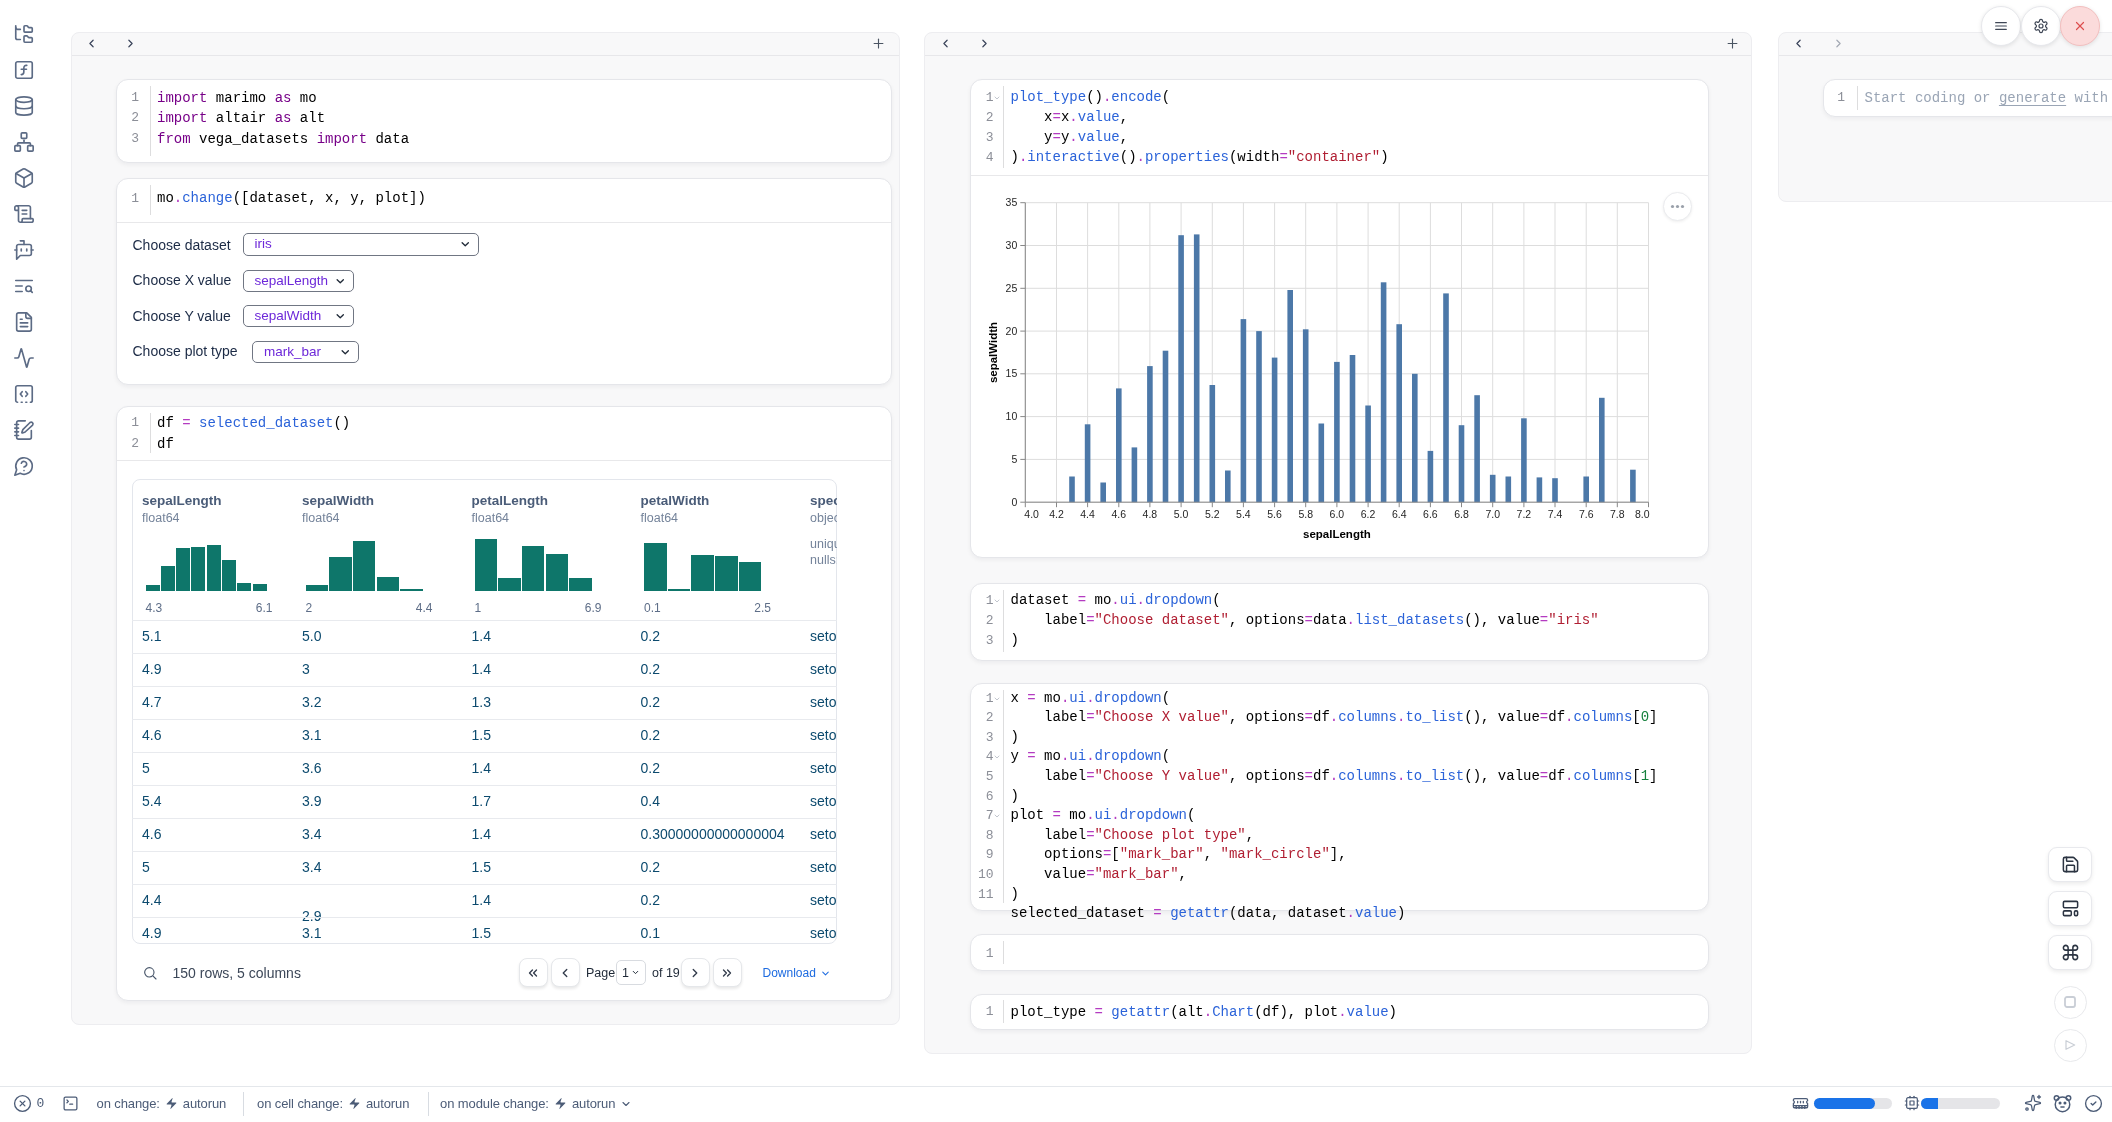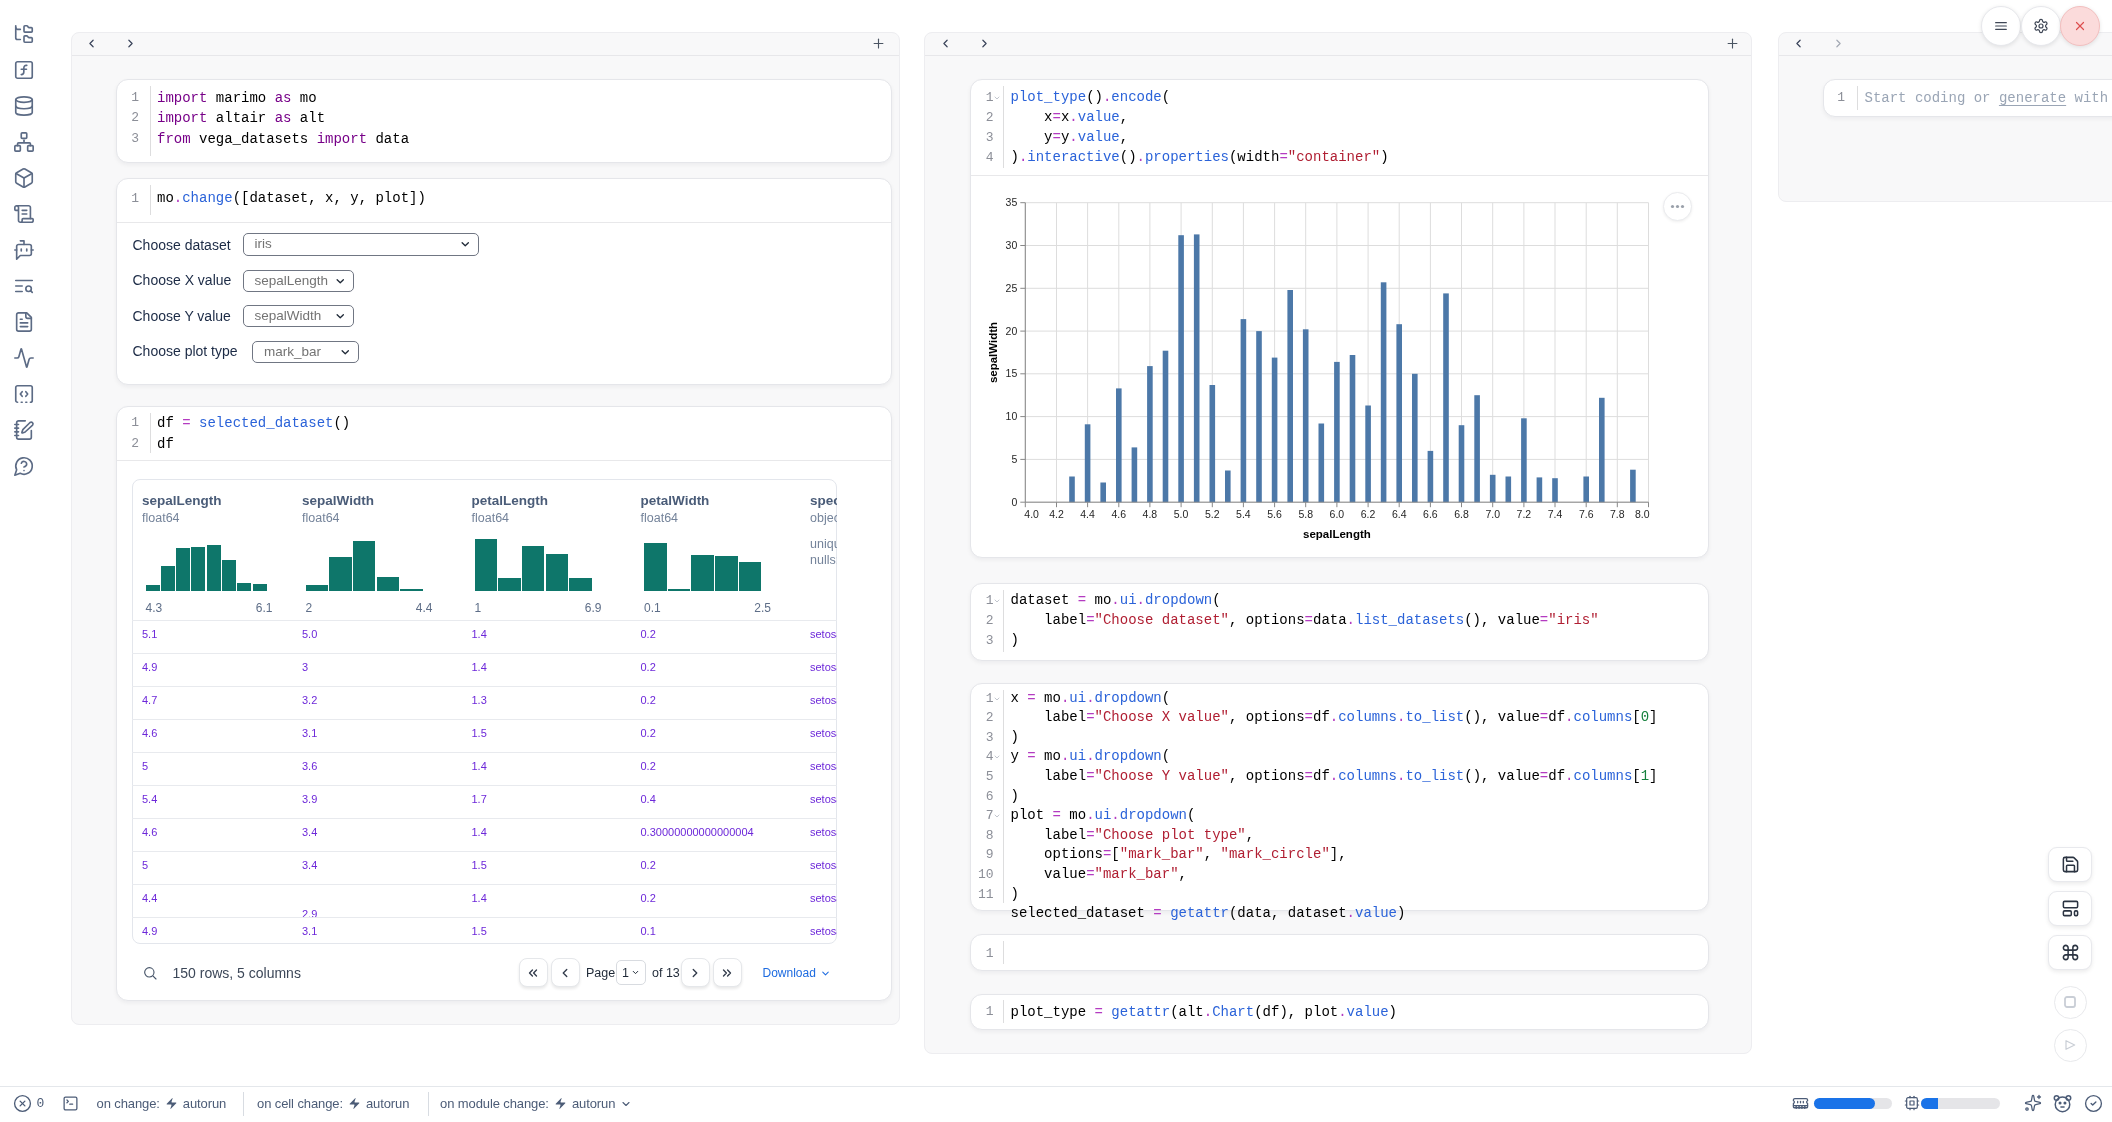--- a/index.html
+++ b/index.html
@@ -8,26 +8,26 @@
 .panel{position:absolute;background:#f8f8f9;border:1px solid #ededf0;border-radius:8px}
 .tbar{position:absolute;left:0;top:0;right:0;height:23px;border-bottom:1px solid #e7e7ea}
 .cell{position:absolute;background:#fff;border:1px solid #e5e6ea;border-radius:12px;
  box-shadow:0 2px 4px rgba(15,23,42,.05)}
 .code{position:absolute;font-family:"Liberation Mono",monospace;font-size:14px;white-space:pre;color:#000}
 .gut{position:absolute;font-family:"Liberation Mono",monospace;font-size:13px;color:#8c8f98;text-align:right;white-space:pre}
 .gdiv{position:absolute;width:1px;background:#ddddde}
 .k{color:#770088}.f{color:#2b63d9}.s{color:#b01e32}.n{color:#15803d}.o{color:#b43bc1}
 .lbl{position:absolute;font-size:14px;color:#1b2a45;white-space:nowrap}
 .sel{position:absolute;background:#fff;border:1px solid #707683;border-radius:5px}
-.selt{position:absolute;font-size:13.5px;color:#737373;white-space:nowrap}
+.selt{position:absolute;font-size:13.5px;color:#6d28d9;white-space:nowrap}
 .hdr{position:absolute;font-size:13.5px;font-weight:bold;color:#4a5c78;white-space:nowrap}
 .dty{position:absolute;font-size:12.5px;color:#74839a;white-space:nowrap}
 .hlb{position:absolute;font-size:12px;color:#5e6e88;white-space:nowrap}
 .bar{position:absolute;background:#0e766a}
-.rowt{position:absolute;font-size:11px;color:#6d28d9;white-space:nowrap}
+.rowt{position:absolute;font-size:14px;color:#0c4a6e;white-space:nowrap}
 .pbtn{position:absolute;width:29px;height:29px;background:#fff;border:1px solid #e5e7ea;border-radius:8px;
  box-shadow:0 2px 3px rgba(0,0,0,.09)}
 .ftxt{position:absolute;font-size:13px;color:#3c4758;white-space:nowrap}
 .cbtn{position:absolute;width:40px;height:40px;border-radius:50%;background:#fff;border:1px solid #e7e8ec;
  box-shadow:0 1px 4px rgba(0,0,0,.1)}
 .sqbtn{position:absolute;width:44px;height:35px;border-radius:9px;background:#fff;border:1px solid #e8e9ed;
  box-shadow:0 2px 4px rgba(0,0,0,.08)}
 .obtn{position:absolute;width:33px;height:33px;border-radius:50%;background:#fff;border:1px solid #e8e9ec}
 .sbtxt{position:absolute;font-size:13.5px;color:#4c5c77;white-space:nowrap}
 </style></head><body>
@@ -318,21 +318,21 @@
 <svg style="position:absolute;left:720px;top:965.5px" width="14" height="14" viewBox="0 0 24 24" fill="none" stroke="#333c4c" stroke-width="2.3" stroke-linecap="round" stroke-linejoin="round">
     <path d="M13 17l5-5-5-5"></path>
     <path d="M6 17l5-5-5-5"></path>
   </svg>
 <div class="ftxt" style="left:586px;top:965.5px;font-size:12.5px;color:#1f2937">Page</div>
 <div class="abs" style="left:616.4px;top:960.0px;width:30px;height:25px;background:#fff;border:1px solid #d8dbe0;border-radius:5px"></div>
 <div class="ftxt" style="left:622px;top:965.5px;font-size:12.5px;color:#1f2937">1</div>
 <svg style="position:absolute;left:630.5px;top:968.0px" width="9" height="9" viewBox="0 0 24 24" fill="none" stroke="#1f2937" stroke-width="2.6" stroke-linecap="round" stroke-linejoin="round">
     <path d="M6 9l6 6 6-6"></path>
   </svg>
-<div class="ftxt" style="left:652px;top:965.5px;font-size:12.5px;color:#1f2937">of 13</div>
+<div class="ftxt" style="left:652px;top:965.5px;font-size:12.5px;color:#1f2937">of 19</div>
 <div class="ftxt" style="left:762.5px;top:965.5px;font-size:12px;color:#1d6be0">Download</div>
 <svg style="position:absolute;left:820px;top:967.5px" width="11" height="11" viewBox="0 0 24 24" fill="none" stroke="#1d6be0" stroke-width="2.2" stroke-linecap="round" stroke-linejoin="round">
     <path d="M6 9l6 6 6-6"></path>
   </svg>
 <div class="cell" style="left:970px;top:78.8px;width:739px;height:479.2px"></div>
 <div class="abs" style="left:971px;top:174.6px;width:737px;height:1px;background:#e8e8ea"></div>
 <div class="gut" style="left:953.5px;top:88.25px;width:40px;line-height:19.9px">1
 2
 3
 4</div>

